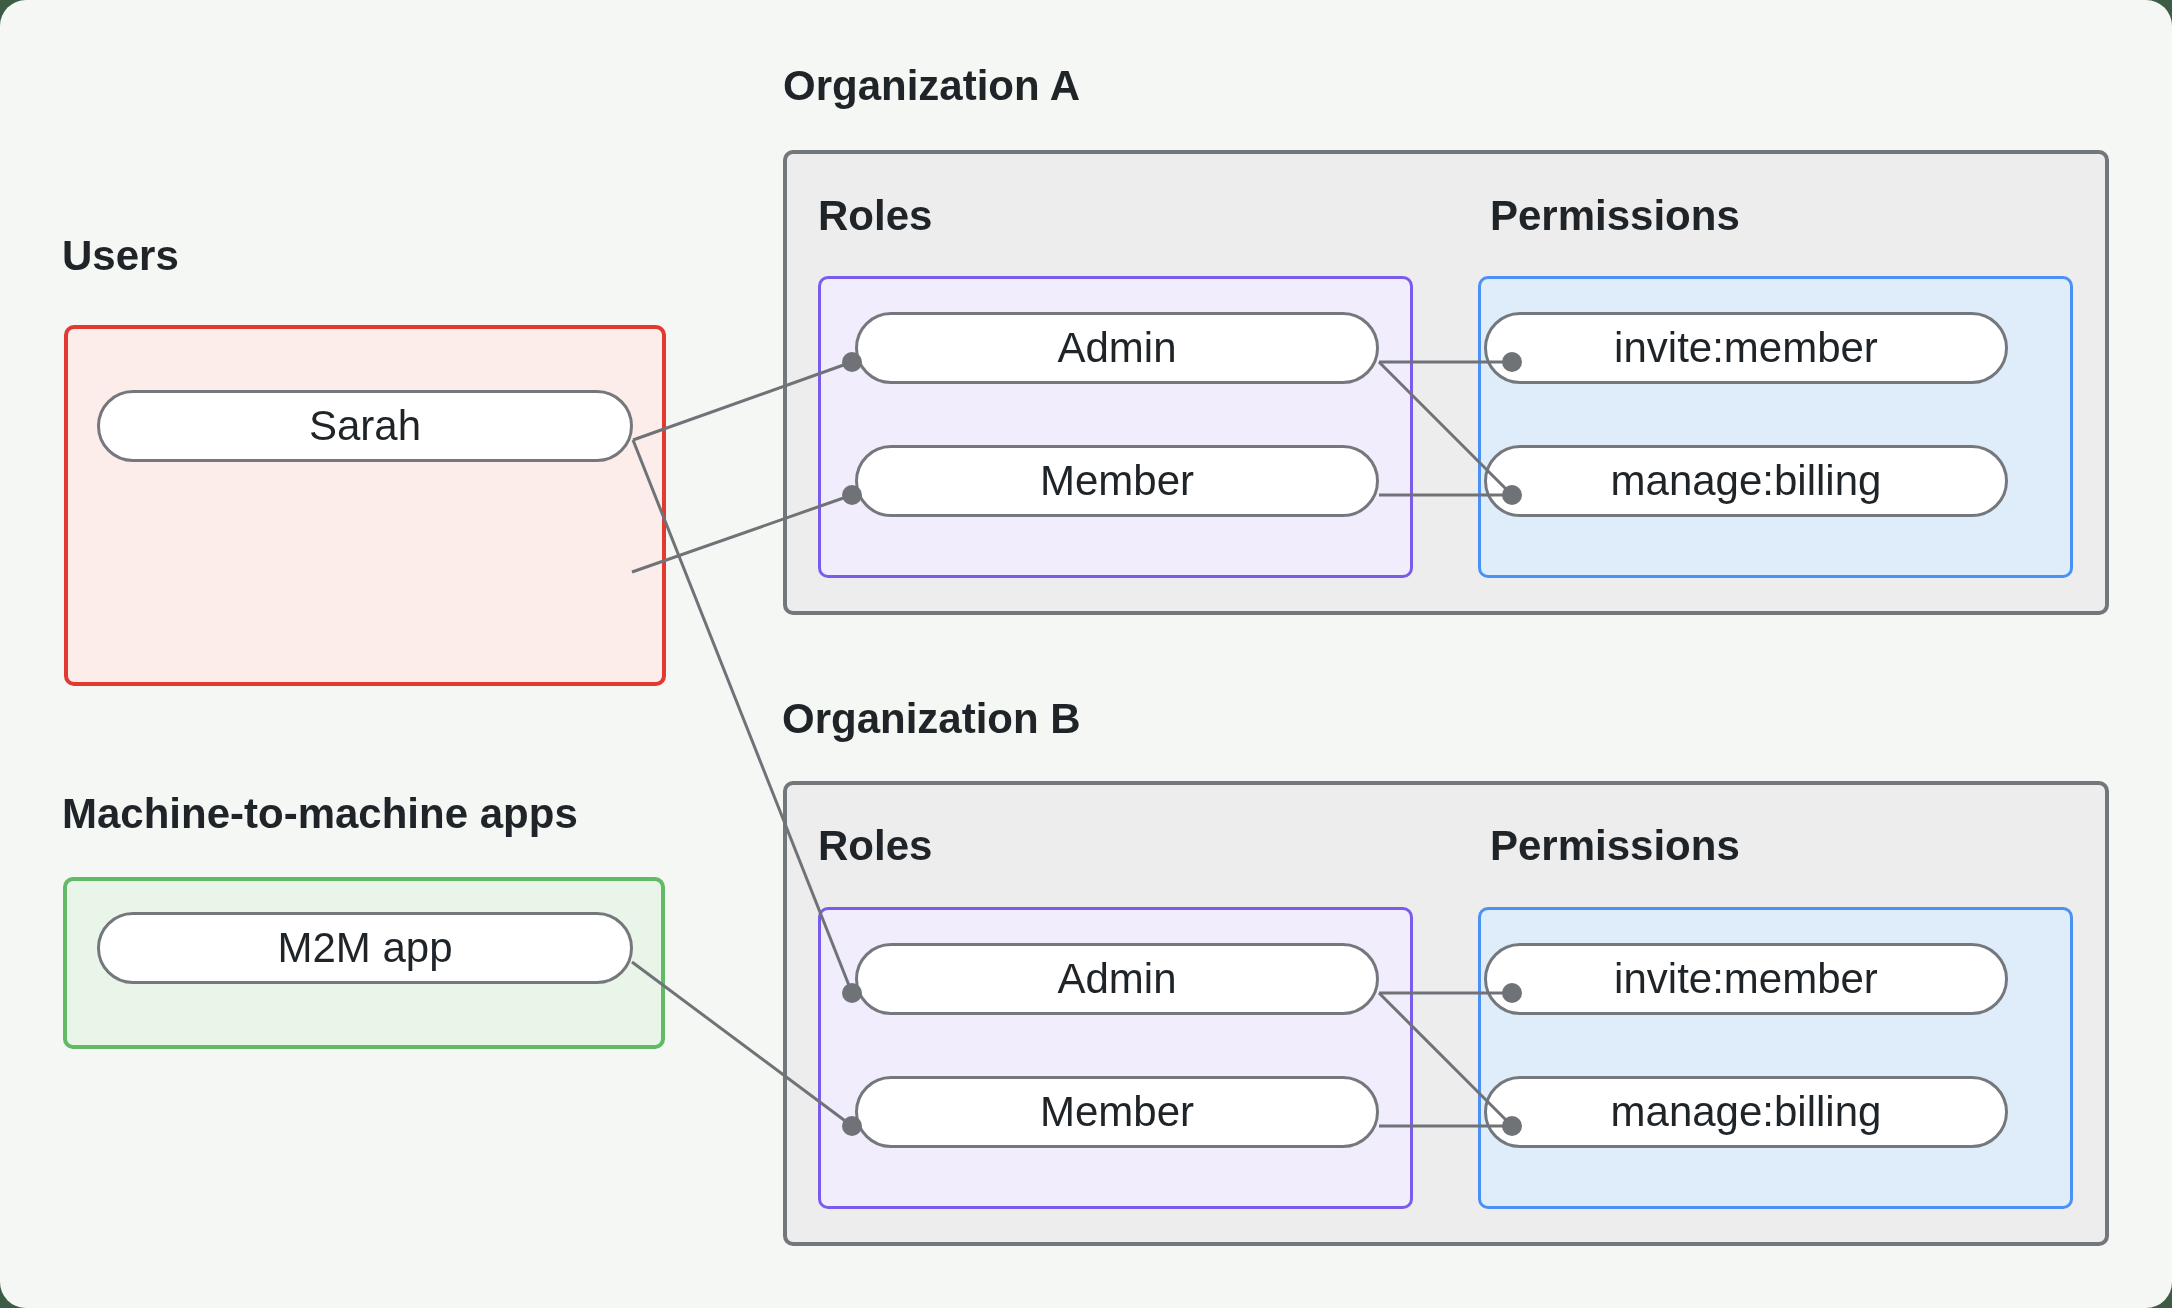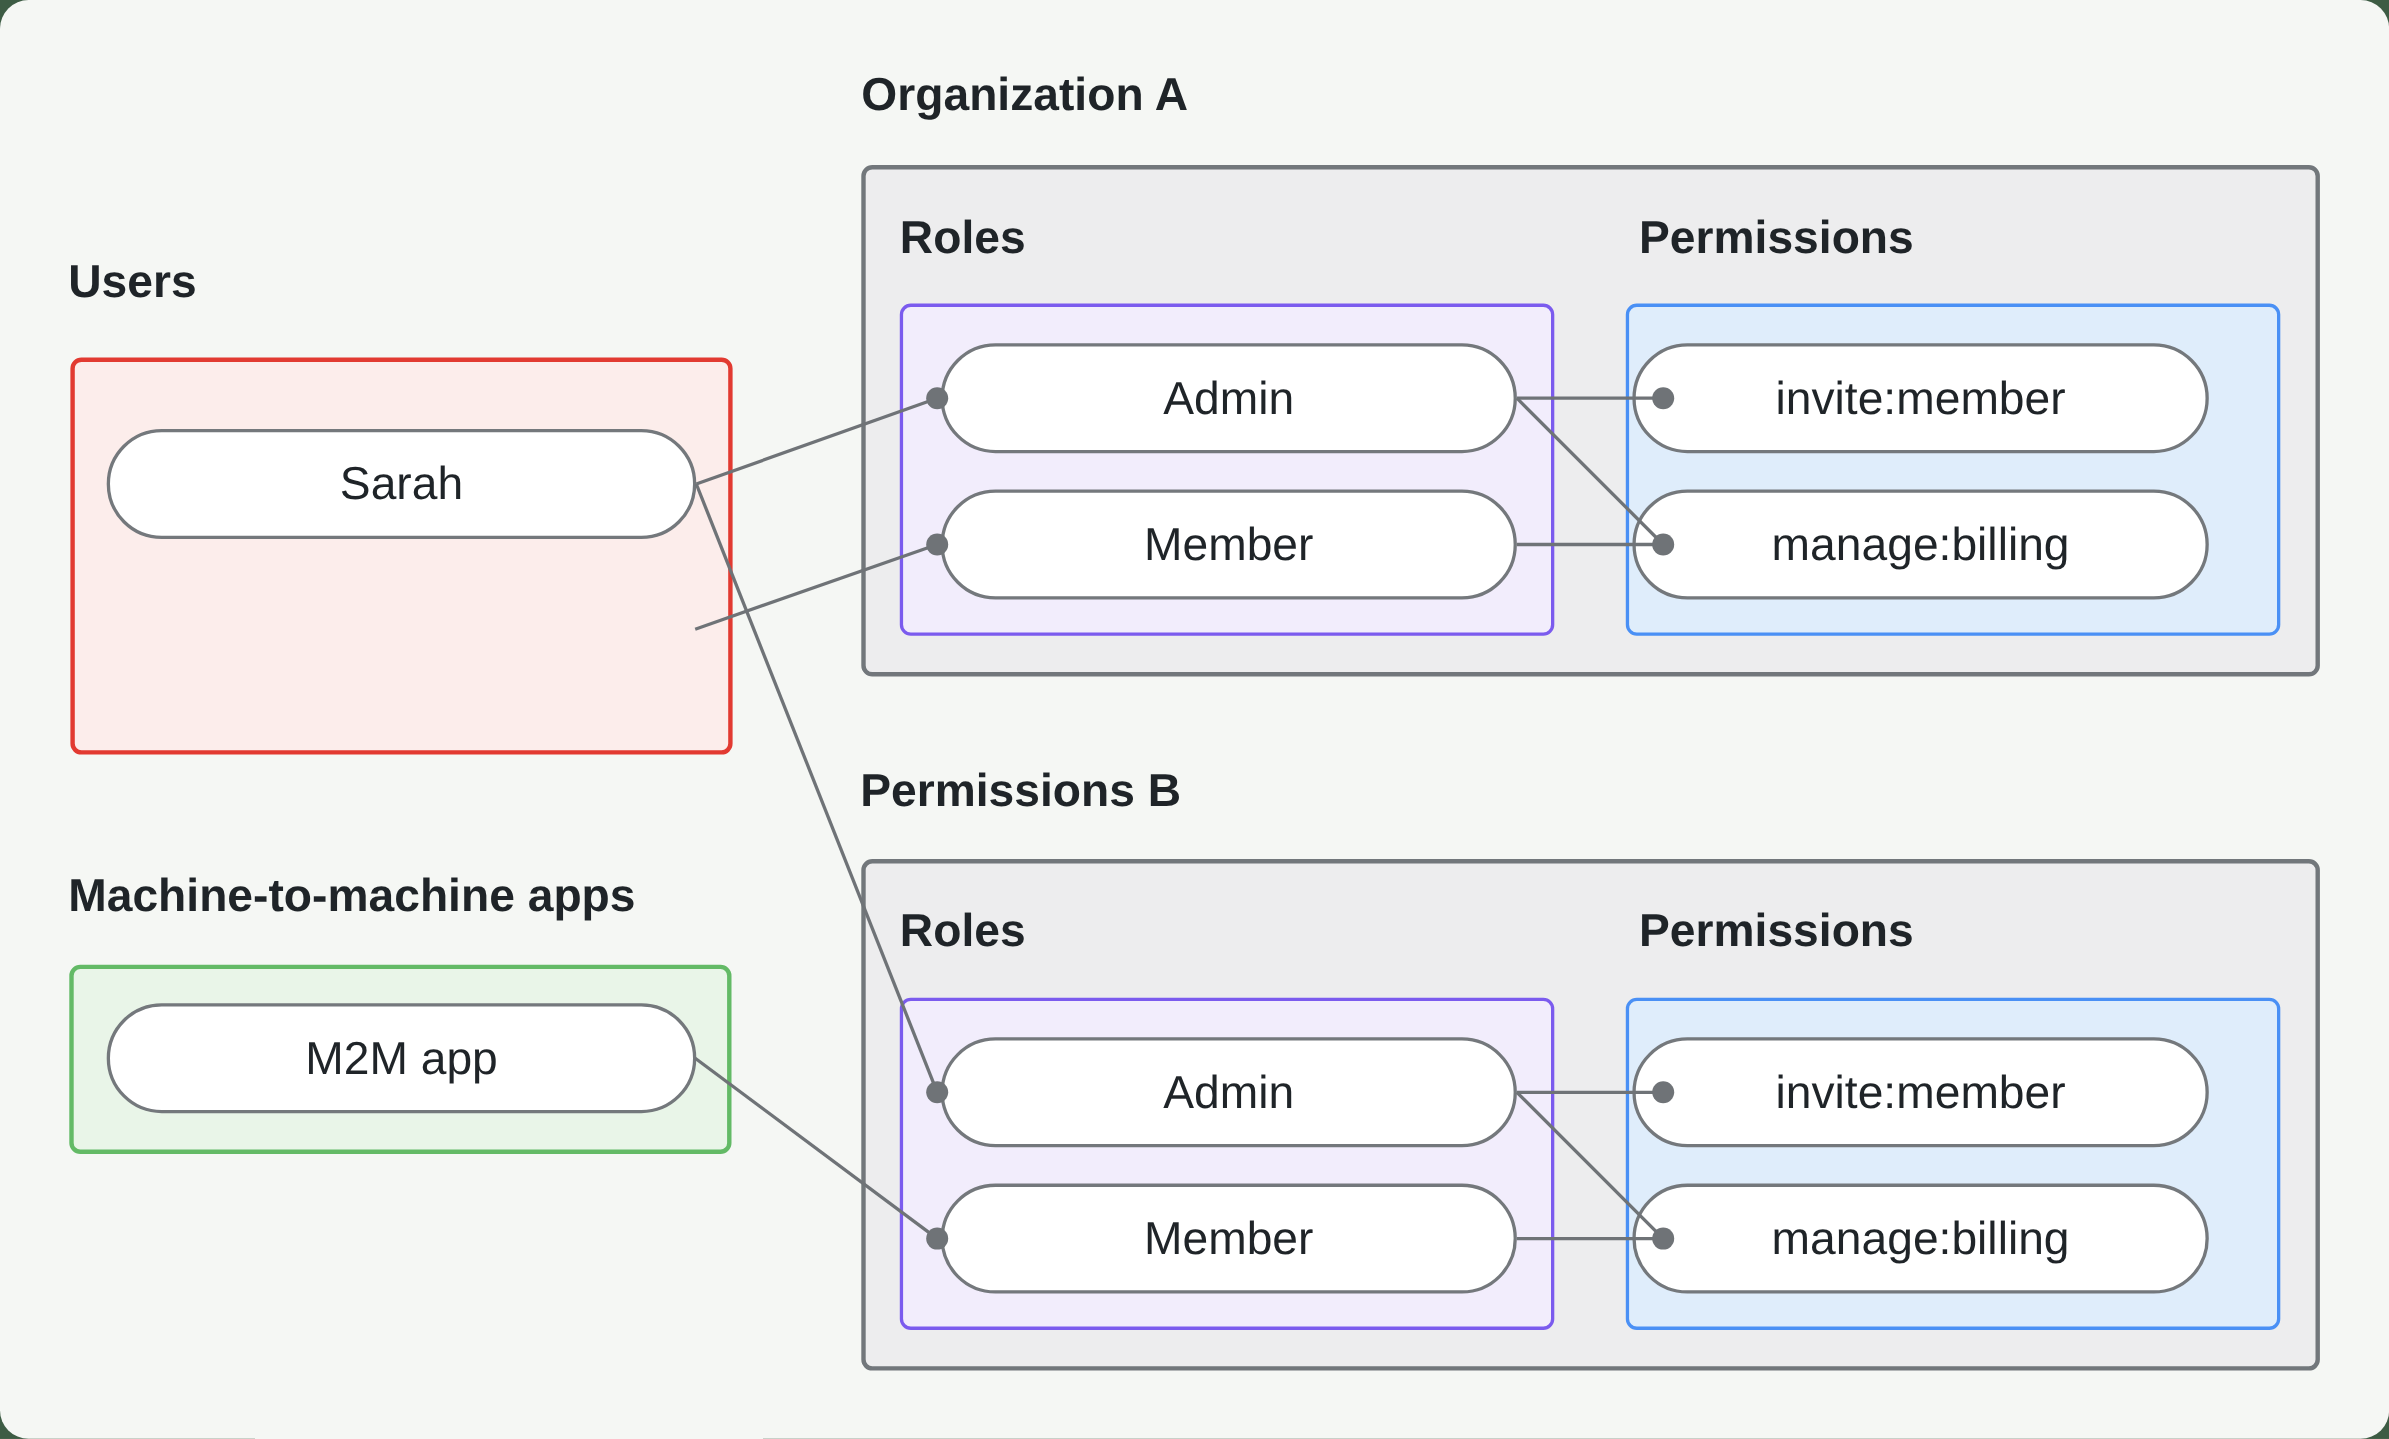--- a/index.html
+++ b/index.html
@@ -25,21 +25,21 @@
   .m2m-box{left:63px;top:877px;width:602px;height:172px;
     background:var(--m2m-fill);border:4px solid var(--m2m-border);}
   .org-box{left:783px;width:1326px;height:465px;
     background:var(--org-fill);border:4px solid var(--org-border);}
   .org-a{top:150px;} .org-b{top:781px;}
   .roles-box{width:595px;height:302px;background:var(--roles-fill);
     border:3.5px solid var(--roles-border);left:818px;}
   .perms-box{width:595px;height:302px;background:var(--perms-fill);
     border:3.5px solid var(--perms-border);left:1478px;}
   .row-a{top:276px;} .row-b{top:907px;}
-  .pill{position:absolute;height:100px;border-radius:50px;
+  .pill{position:absolute;height:72px;border-radius:50px;
     background:var(--pill-fill);border:3px solid var(--pill-border);
     display:flex;align-items:center;justify-content:center;
     font-size:42px;font-weight:500;color:var(--text);white-space:nowrap;}
   .pill.wide{left:97px;width:536px;}
   .pill.role{left:855px;width:524px;}
   .pill.perm{left:1484px;width:524px;}
   #edges{position:absolute;left:0;top:0;width:2172px;height:1308px;
     pointer-events:none;}
   #edges line{stroke:var(--edge);stroke-width:3px;}
   #edges circle{fill:var(--edge);}
@@ -73,21 +73,21 @@
   <div class="pill role" style="top:445px;">
     <span>Member</span>
   </div>
   <div class="pill perm" style="top:312px;">
     <span>invite:member</span>
   </div>
   <div class="pill perm" style="top:445px;">
     <span>manage:billing</span>
   </div>
 
-  <div class="group-label" style="left:782px;top:695px;">Permissions B</div>
+  <div class="group-label" style="left:782px;top:695px;">Organization B</div>
   <div class="box org-box org-b"></div>
   <div class="group-label" style="left:818px;top:822px;">Roles</div>
   <div class="group-label" style="left:1490px;top:822px;">Permissions</div>
   <div class="box roles-box row-b"></div>
   <div class="box perms-box row-b"></div>
   <div class="pill role" style="top:943px;">
     <span>Admin</span>
   </div>
   <div class="pill role" style="top:1076px;">
     <span>Member</span>

